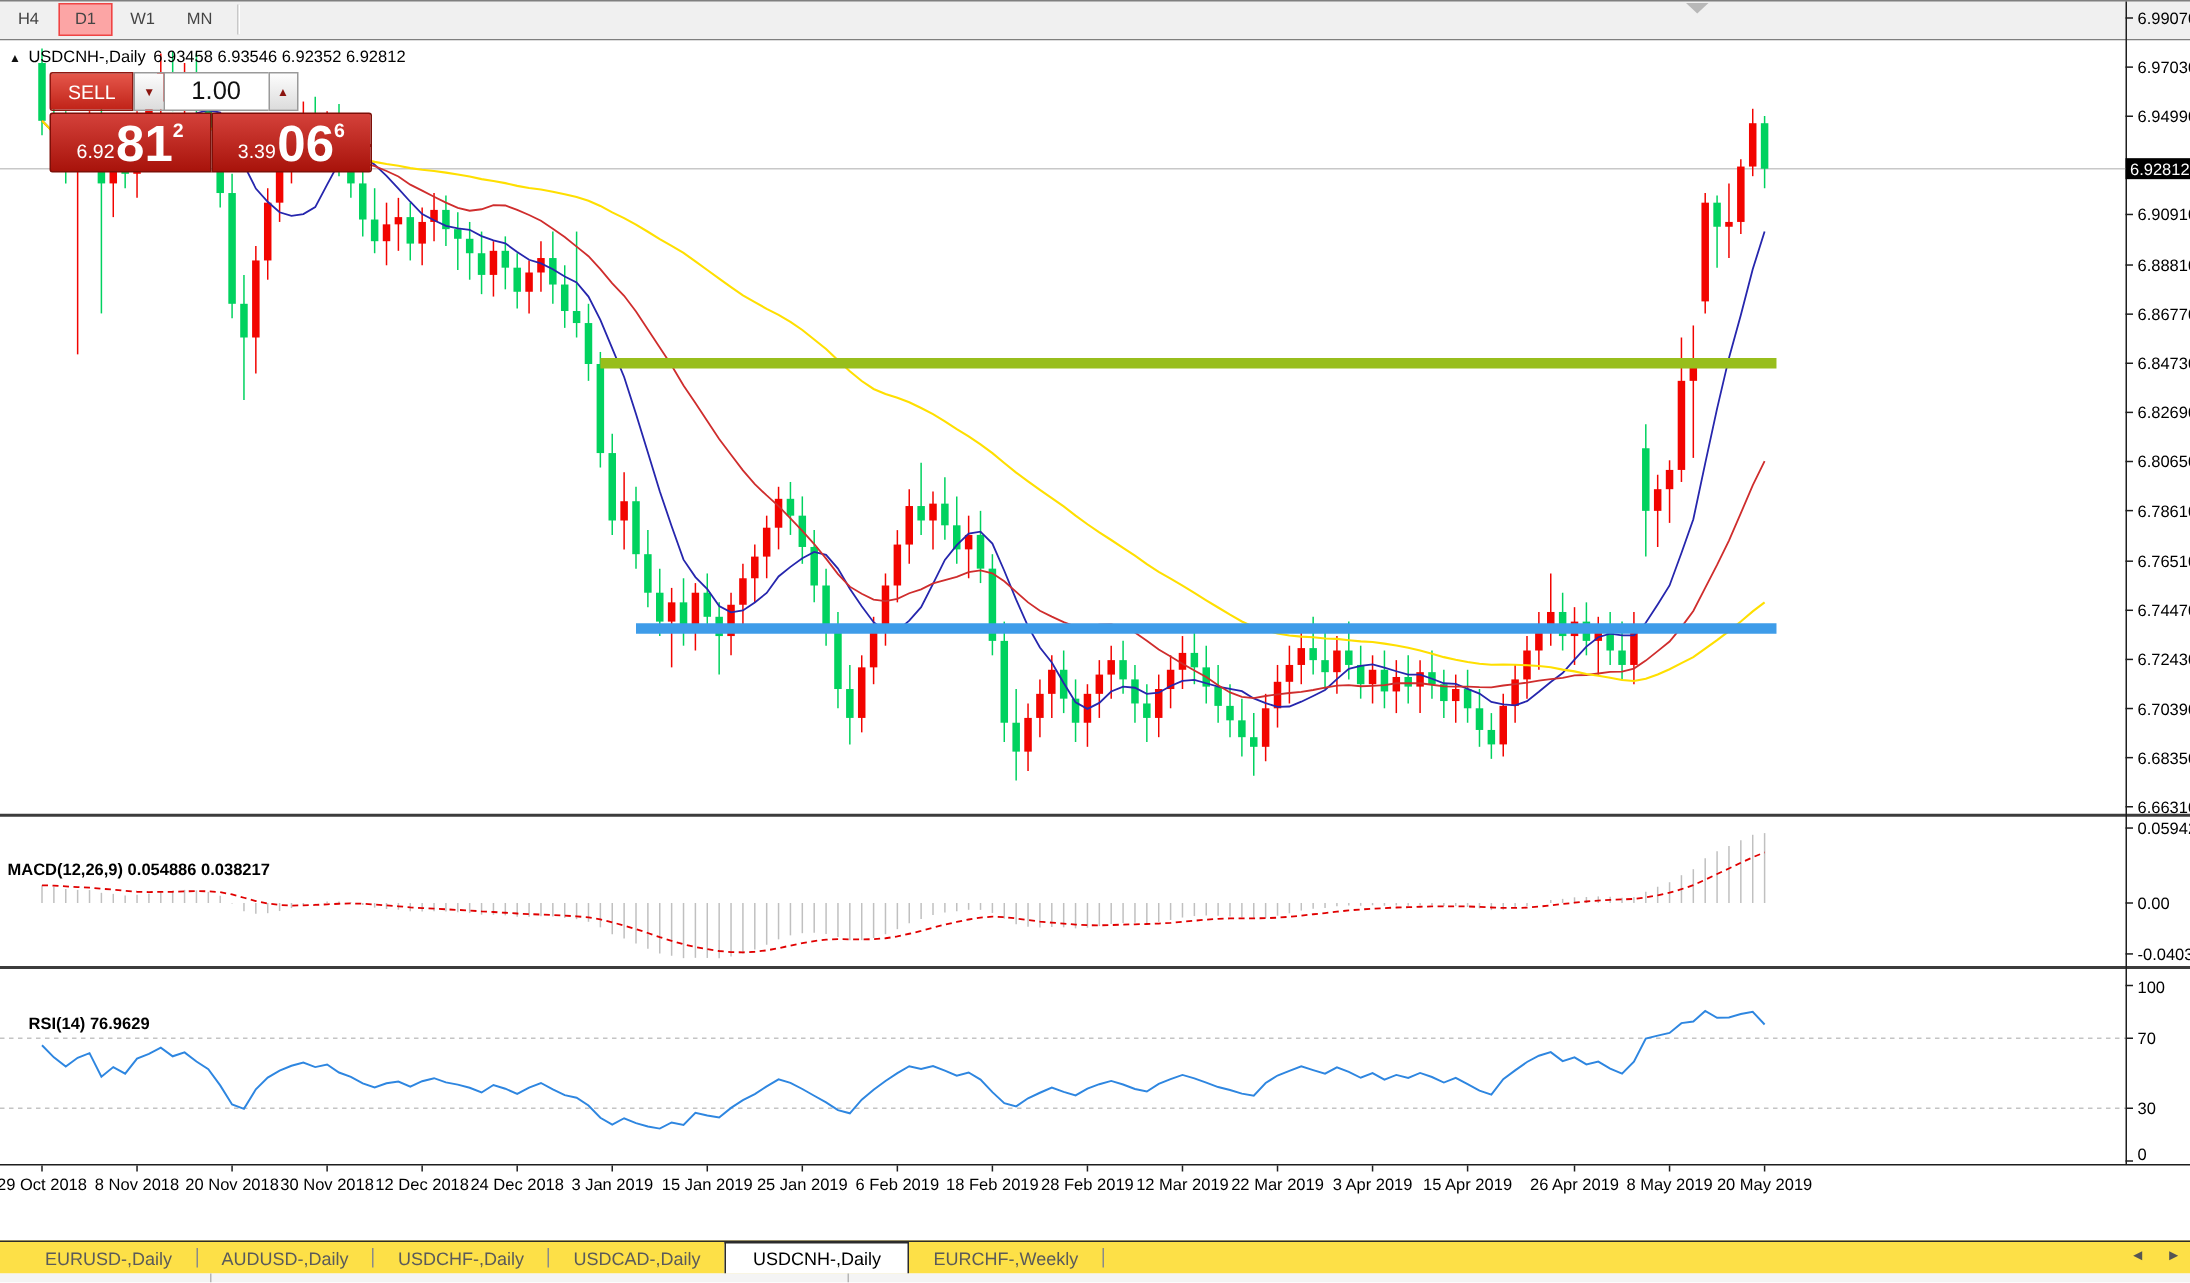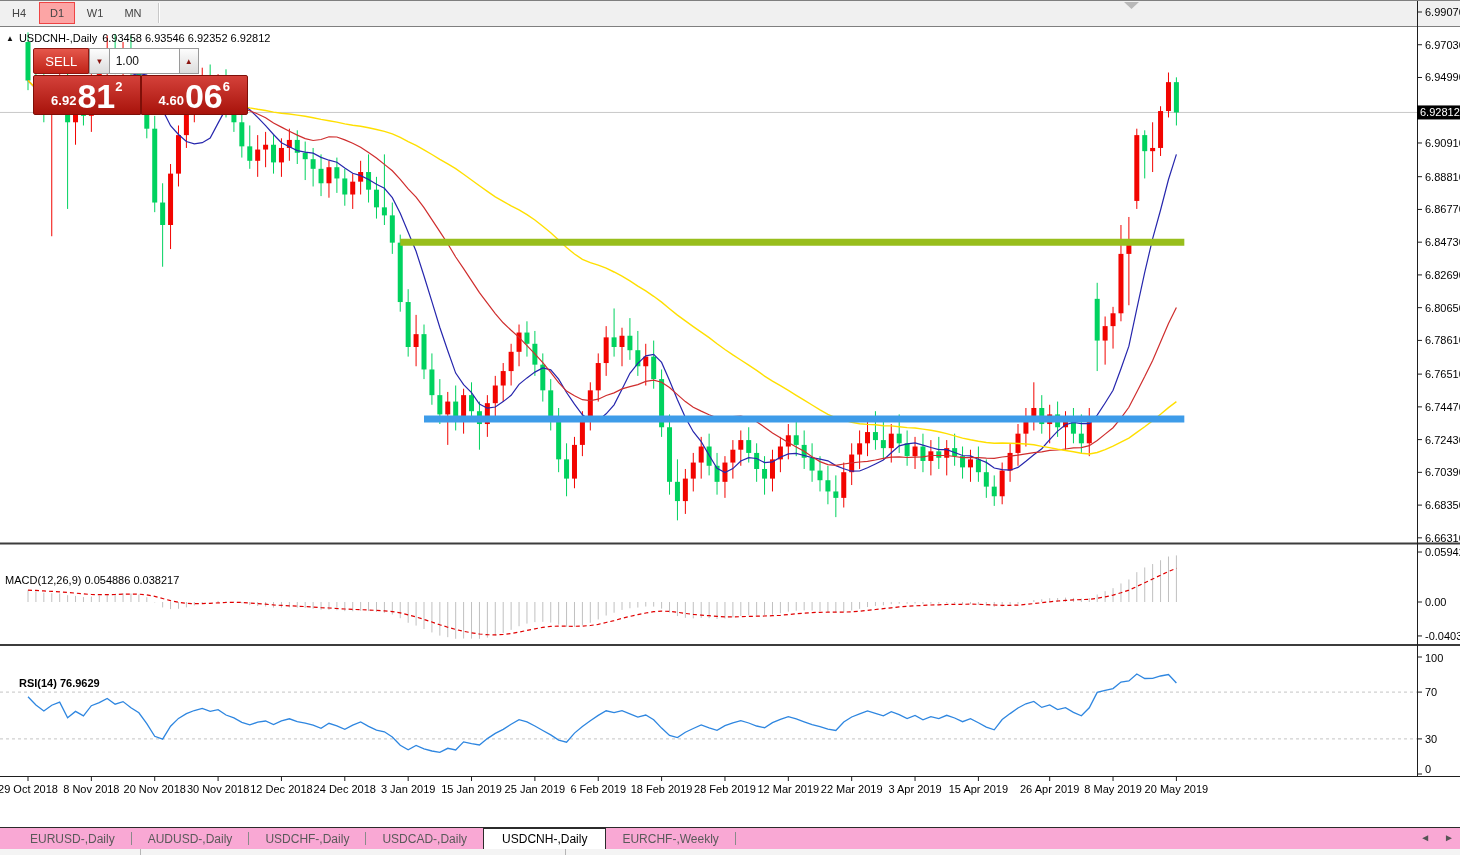--- a/index.html
+++ b/index.html
@@ -25,32 +25,32 @@
   
   #trade{position:absolute;left:8px;top:21px;width:215px;z-index:6;padding-left:25px;}
   #trade-row1{display:flex;height:26px;}
   .trade-btn{width:60px;background:linear-gradient(180deg,#e5574b,#c02318);color:#fff;font-size:13px;
     display:flex;align-items:center;justify-content:center;border:1px solid #8f1710;cursor:pointer;}
   #sell-btn{border-radius:2px 0 0 2px;}
   #buy-btn{border-radius:0 2px 2px 0;width:52px;margin-top:48px;}
   .spin-btn{width:20px;background:linear-gradient(180deg,#fdfdfd,#dcdcdc);border:1px solid #9a9a9a;
     display:flex;align-items:center;justify-content:center;font-size:8px;color:#8b1510;cursor:pointer;}
   #vol-input{width:57px;border:1px solid #9a9a9a;border-left:none;border-right:none;
-    font-size:12px;text-align:left;padding:0 6px;outline:none;color:#111;font-family:"Liberation Sans",sans-serif;}
+    font-size:17px;text-align:center;padding:0 6px;outline:none;color:#111;font-family:"Liberation Sans",sans-serif;}
   #trade-row2{display:flex;margin-top:1px;height:40px;}
   .quote-box{flex:1;background:linear-gradient(180deg,#d4413a,#a8130b);color:#fff;display:flex;
     align-items:flex-end;justify-content:center;padding:1px 2px 3px 2px;border:1px solid #7e0f08;}
   .quote-box:first-child{border-right:1px solid #7e0f08;border-radius:2px 0 0 2px;}
   .quote-box:last-child{border-radius:0 2px 2px 0;}
-  .q-small{font-size:13px;font-weight:bold;margin:0 1px 3px 0;}
+  .q-small{font-size:13px;font-weight:normal;margin:0 1px 3px 0;}
   .q-big{font-size:34px;font-weight:bold;line-height:30px;}
   .q-sup{font-size:13px;font-weight:bold;align-self:flex-start;margin-top:2px;}
 
   
-  #tabbar{position:absolute;left:0;top:827px;width:1460px;height:21px;background:#f9a8d4;
+  #tabbar{position:absolute;left:0;top:827px;width:1460px;height:21px;background:#fde047;
     border-top:1px solid #2b2b2b;display:flex;align-items:flex-end;font-size:12px;}
   #tabs{display:flex;align-items:flex-end;margin-left:14px;height:21px;}
   .tab{padding:3px 16px 3px 16px;color:#5a5a5a;cursor:pointer;white-space:nowrap;}
   .tab.active{background:#fff;color:#000;border:1px solid #2b2b2b;border-bottom:none;padding:3px 18px;margin-bottom:0;}
   .tab-sep{width:1px;height:13px;background:#8a8a8a;margin-bottom:4px;}
   #tab-arrows{position:absolute;right:6px;top:4px;display:flex;gap:14px;color:#555;font-size:10px;}
   #tab-arrows span{cursor:pointer;}
 
   
   #statusbar{position:absolute;left:0;top:849px;width:1460px;height:6px;background:#f4f4f4;display:flex;}
@@ -630,39 +630,39 @@
           <text x="1176.4" y="819" font-size="11" font-family="Liberation Sans, sans-serif" fill="#000000" text-anchor="middle">20 May 2019</text>
         </g>
       </svg>
 
     <div class="pane-label" id="price-header">
       <span class="tri">▲</span>
       <span>USDCNH-,Daily</span>
       <span>6.93458 6.93546 6.92352 6.92812</span>
     </div>
 
-    <div class="pane-label" id="macd-label" style="left:5px;top:547px;">MACD(12,26,9) 0.054886 0.038217</div>
+    <div class="pane-label" id="macd-label" style="left:5px;top:547px;font-weight:bold;">MACD(12,26,9) 0.054886 0.038217</div>
     <div class="pane-label" id="rsi-label" style="left:19px;top:650px;font-weight:bold;">RSI(14) 76.9629</div>
 
     <div id="trade">
       <div id="trade-row1">
         <div class="trade-btn" id="sell-btn">SELL</div>
         <div class="spin-btn">▼</div>
         <input id="vol-input" value="1.00" style="">
         <div class="spin-btn">▲</div>
         <div class="trade-btn" id="buy-btn">BUY</div>
       </div>
       <div id="trade-row2">
         <div class="quote-box">
           <span class="q-small">6.92</span>
           <span class="q-big">81</span>
           <span class="q-sup">2</span>
         </div>
         <div class="quote-box">
-          <span class="q-small">4.60</span>
+          <span class="q-small">3.39</span>
           <span class="q-big">06</span>
           <span class="q-sup">6</span>
         </div>
       </div>
     </div>
   </div>
 
   <div id="tabbar">
     <div id="tabs">
         <div class="tab">EURUSD-,Daily</div>

